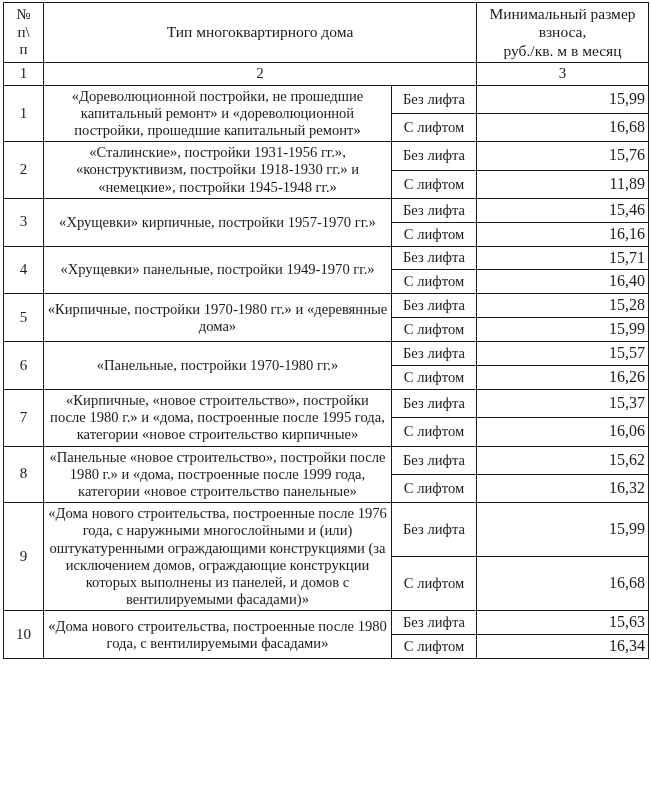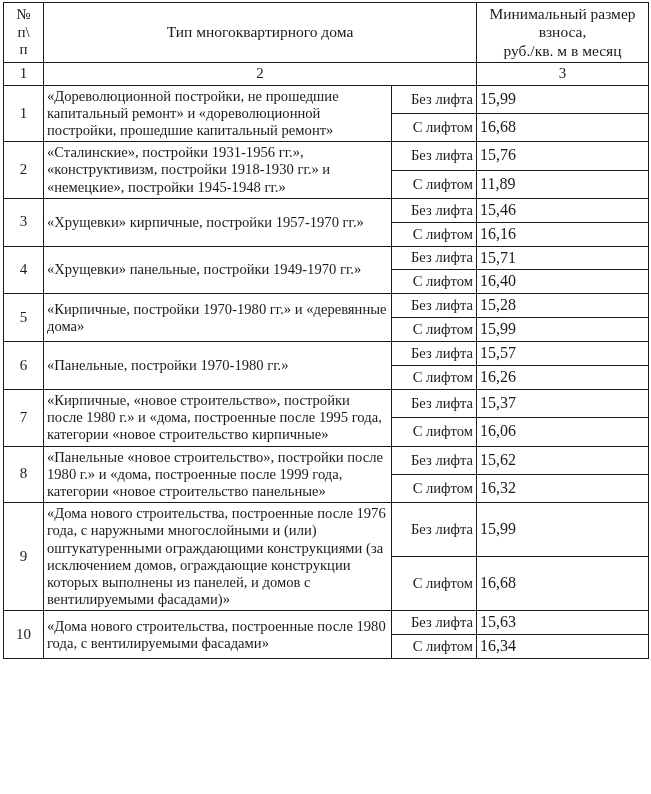--- a/index.html
+++ b/index.html
@@ -68,33 +68,33 @@
     padding-top: 1px;
     padding-bottom: 1px;
   }
 
   
   .cell-index {
     text-align: center;
     font-size: 15px;
   }
   .cell-type {
-    text-align: left;
+    text-align: center;
     font-size: 14.6px;
     line-height: 1.22;
     padding: 4px 6px;
   }
   .cell-lift {
-    text-align: right;
+    text-align: center;
     font-size: 14.6px;
     padding-left: 6px;
     white-space: nowrap;
   }
   .cell-value {
-    text-align: left;
+    text-align: right;
     font-size: 16px;
   }
 </style>
 </head>
 <body>
 
 <div class="page">
   <table class="fee-table">
     <colgroup>
       <col class="c-num">

